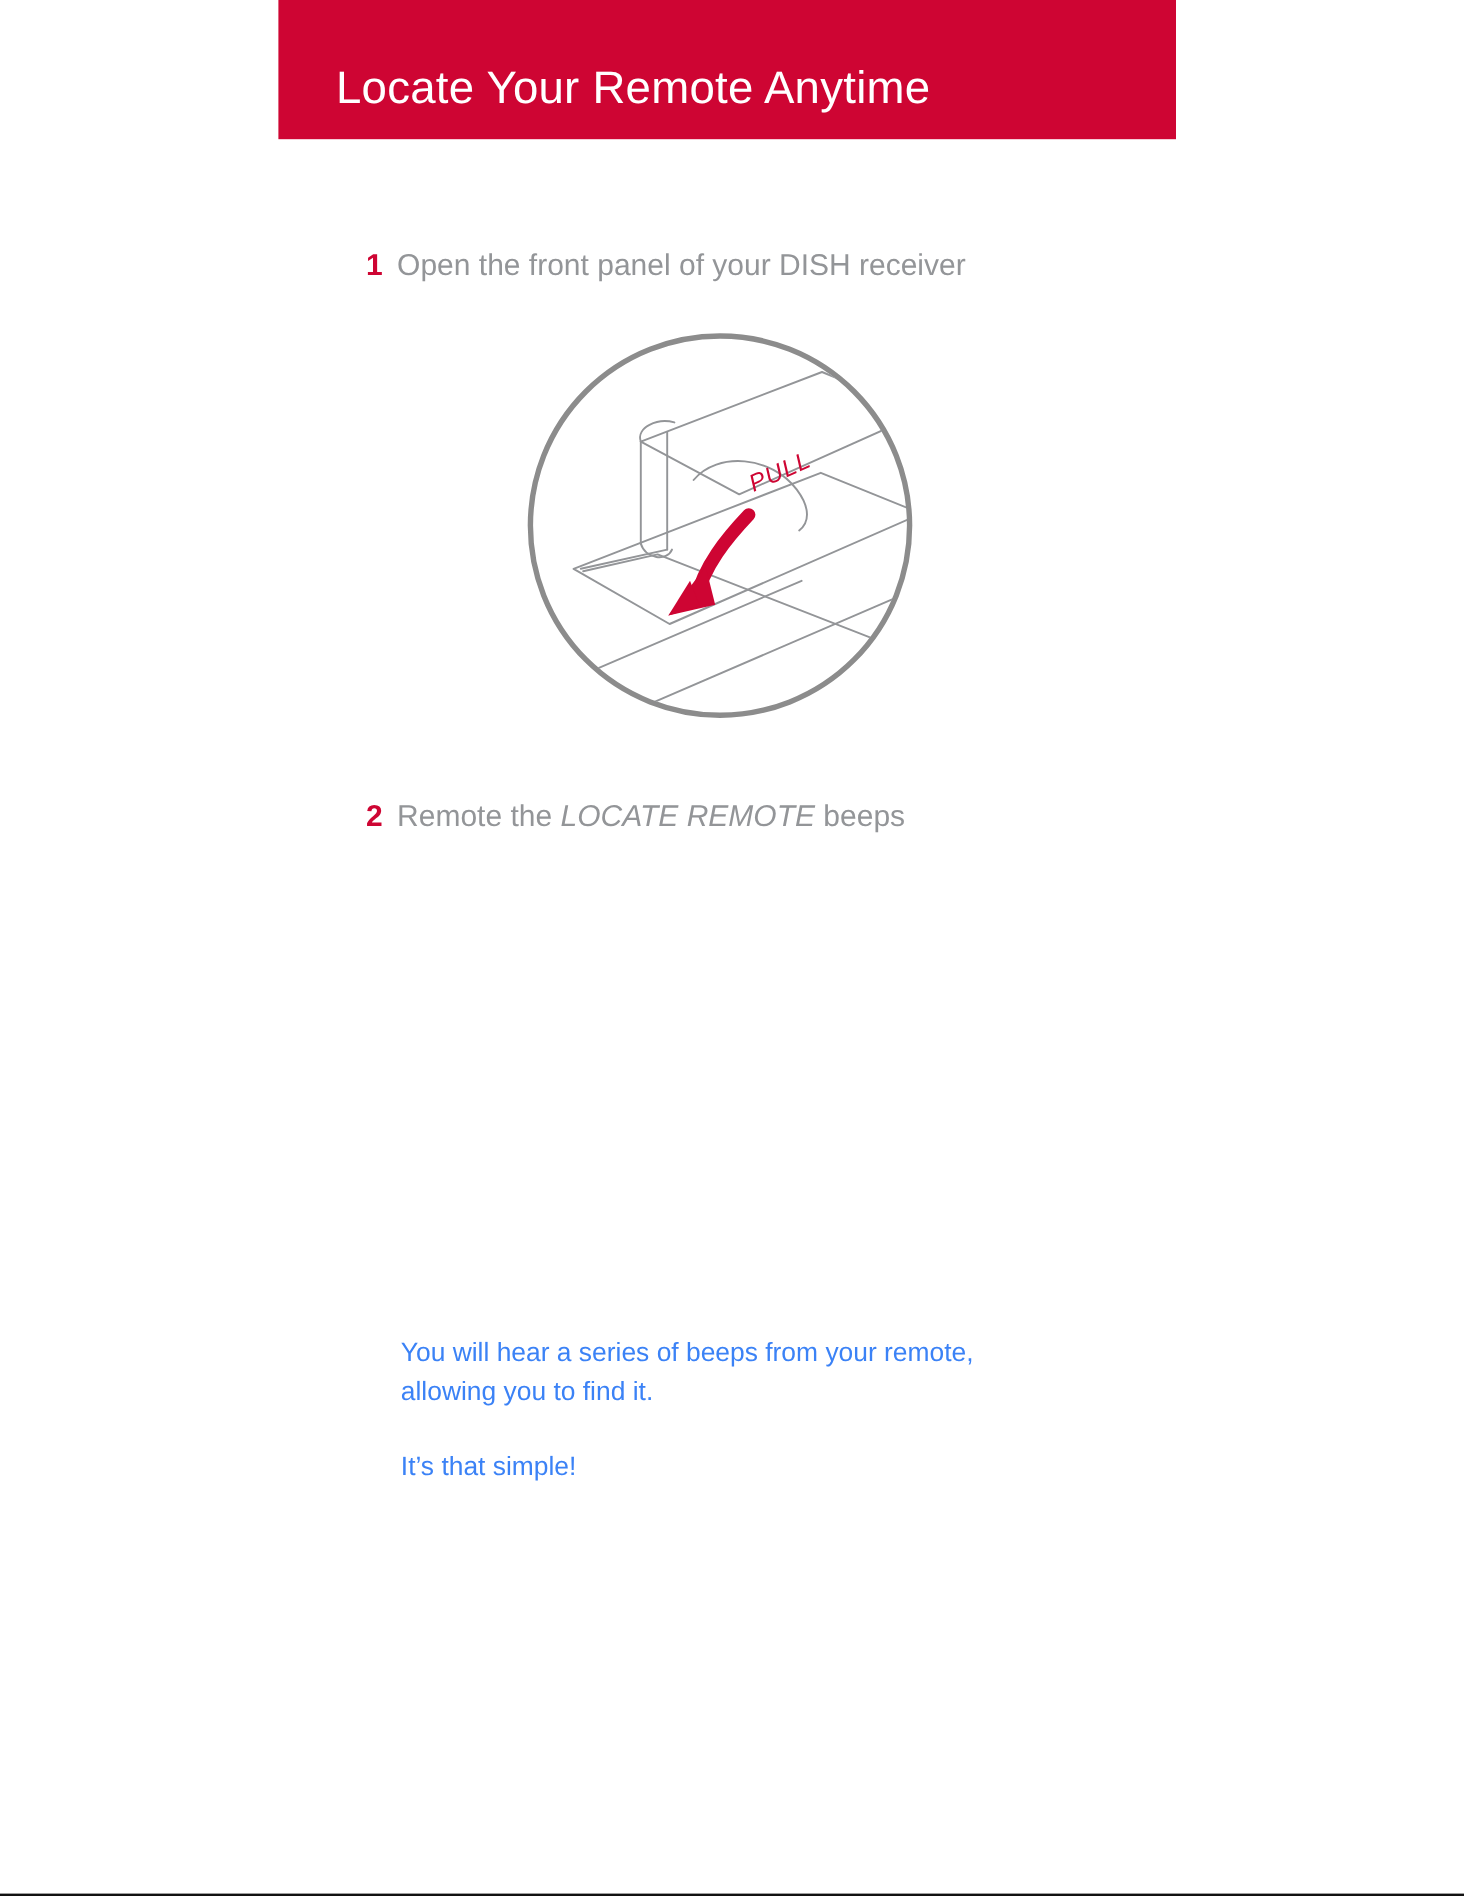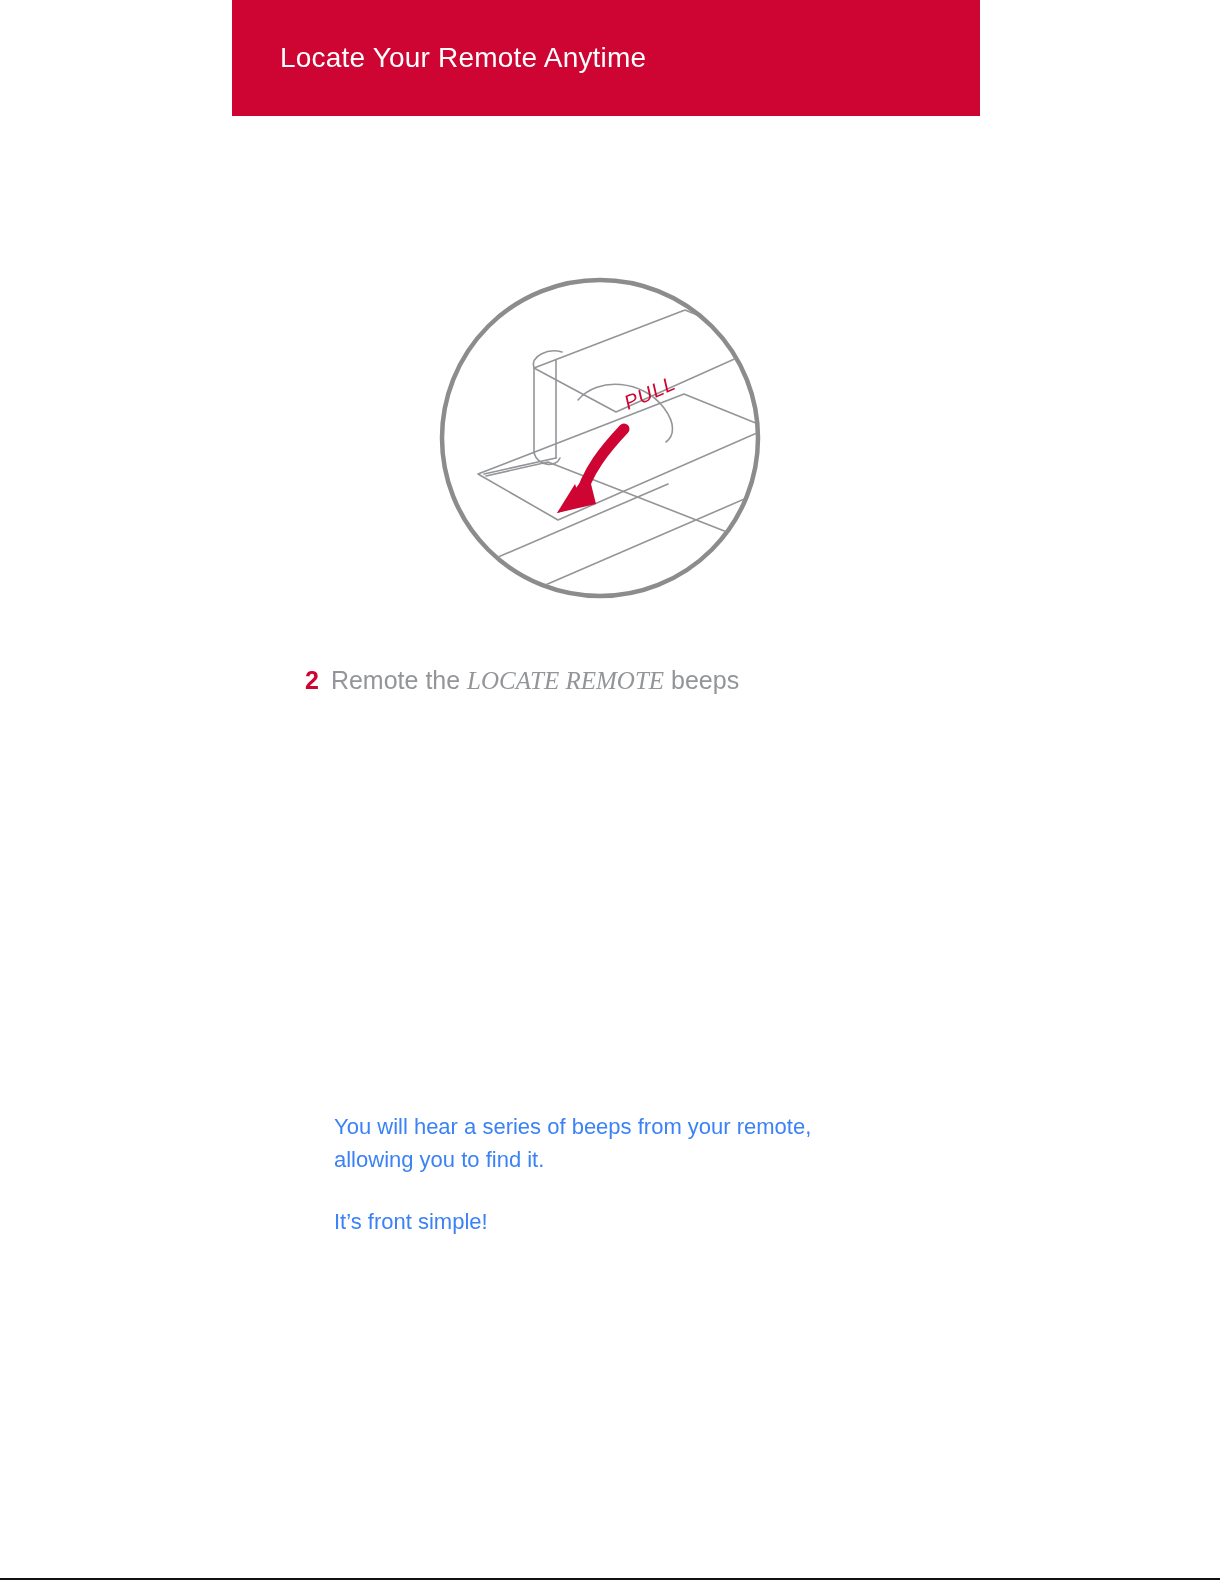--- a/index.html
+++ b/index.html
@@ -25,22 +25,22 @@
     position: absolute;
     left: 232px;
     top: 0px;
     width: 748px;
     height: 116px;
     background: #ce0533;
   }
   .banner-title {
     position: absolute;
     left: 48px;
-    top: 34px;
-    font-size: 28px;
+    top: 50px;
+    font-size: 38px;
     font-weight: 400;
     color: #ffffff;
     letter-spacing: 0.2px;
     line-height: 48px;
     white-space: nowrap;
   }
 
   
   .step-head {
     position: absolute;
@@ -50,21 +50,20 @@
     color: #939598;
     font-weight: 400;
   }
   .step-head .num {
     color: #ce0533;
     font-weight: 700;
     margin-right: 12px;
   }
   .step-head .em {
     font-style: italic;
-    font-family: Liberation Serif, serif;
   }
   #step1-head { left: 305px; top: 205px; }
   #step2-head { left: 305px; top: 664px; }
 
   
   .figure {
     position: absolute;
   }
   #figure-1 { left: 438px; top: 276px; width: 324px; height: 324px; }
   #figure-2 { left: 450px; top: 743px; width: 324px; height: 324px; }
@@ -93,20 +92,23 @@
 </style>
 </head>
 <body>
 
 <div class="page">
 
   <div class="banner">
     <div class="banner-title">Locate Your Remote Anytime</div>
   </div>
 
+  <div class="step-head" id="step1-head">
+    <span class="num">1</span><span>Open the front panel of your DISH receiver</span>
+  </div>
 
   <div class="figure" id="figure-1">
     <svg viewBox="0 0 324 324" xmlns="http://www.w3.org/2000/svg">
 
       <circle cx="162" cy="162" r="158" fill="#ffffff" stroke="#8c8c8c" stroke-width="4.5"></circle>
 
       <defs>
         <clipPath id="clip1">
           <circle cx="162" cy="162" r="156"></circle>
         </clipPath>
@@ -142,17 +144,17 @@
     </svg>
   </div>
 
   <div class="step-head" id="step2-head">
     <span class="num">2</span><span>Remote the </span><span class="em">LOCATE REMOTE</span><span> beeps</span>
   </div>
 
 
   <div class="body-copy" id="copy-beeps">You will hear a series of beeps from your remote, allowing you to find it.</div>
 
-  <div class="body-copy" id="copy-simple">It’s front simple!</div>
+  <div class="body-copy" id="copy-simple">It’s that simple!</div>
 
   <div class="page-edge"></div>
 
 </div>
 
 </body></html>

